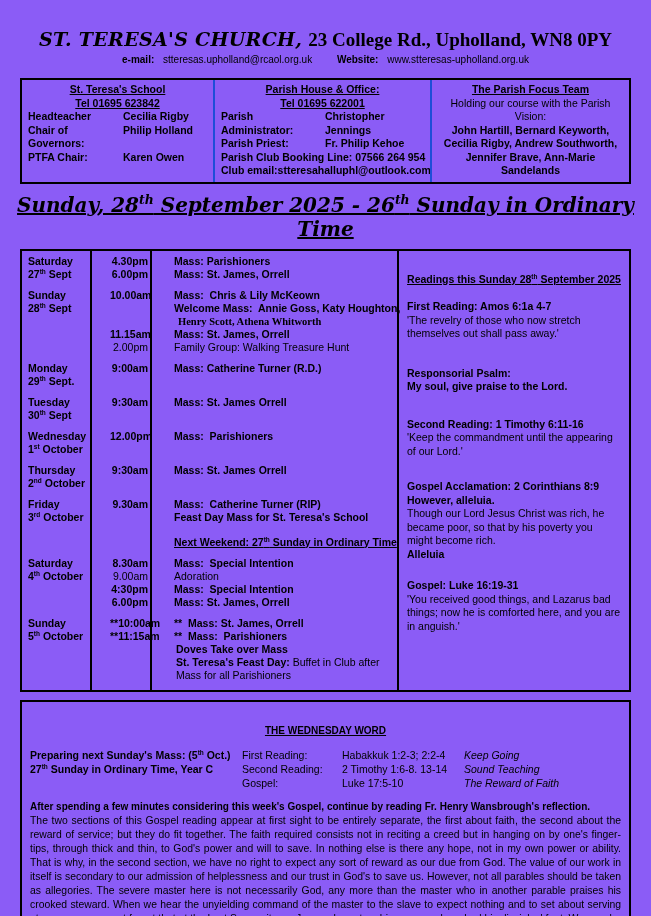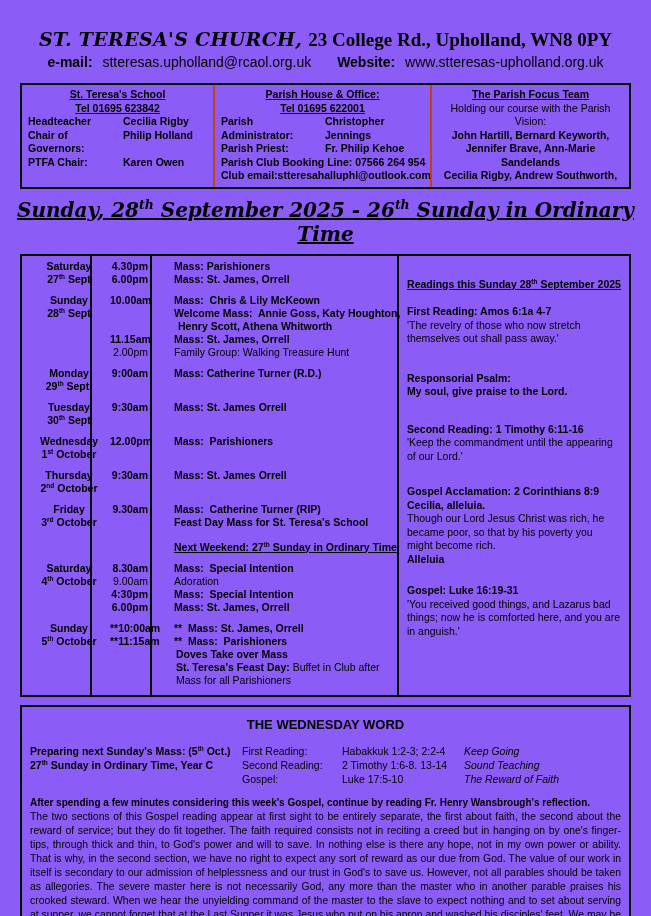--- a/index.html
+++ b/index.html
@@ -8,29 +8,29 @@
     width: 651px; height: 916px; margin: 0 auto; background: #8b5cf6;
     font-family: "Liberation Sans", "DejaVu Sans", sans-serif; color: #000;
     padding-top: 28px; overflow: hidden; position: relative;
   }
   sup { font-size: 62%; line-height: 0; vertical-align: super; }
 
   
   .church-line { text-align: center; font-family: "Liberation Serif", "DejaVu Serif", serif; font-size: 19px; font-weight: bold; margin-bottom: 3px; }
   .church-name { font-family: "DejaVu Serif", serif; font-style: italic; letter-spacing: 0.3px; }
   .church-address { margin-left: 6px; }
-  .contact-line { text-align: center; font-size: 14px; margin-bottom: 13px; }
+  .contact-line { text-align: center; font-size: 10px; margin-bottom: 13px; }
   .contact-line .lbl { font-weight: bold; }
   .contact-line .val { margin-left: 6px; }
   .contact-line .website-group { margin-left: 22px; }
 
   
   .info-boxes { display: flex; margin: 0 20px; border: 2px solid #000; }
   .info-box { padding: 3px 6px 4px; font-size: 10.5px; line-height: 13.5px; }
-  .info-box + .info-box { border-left: 2px solid #c2410c; }
+  .info-box + .info-box { border-left: 2px solid #1d4ed8; }
   .box-school { width: 191px; }
   .box-parish { width: 217px; }
   .box-focus { flex: 1; }
   .box-title, .box-tel { font-weight: bold; text-decoration: underline; text-align: center; }
   .kv { display: flex; font-weight: bold; }
   .kv .k { width: 95px; flex-shrink: 0; }
   .box-parish .kv .k { width: 104px; }
   .bold-line { font-weight: bold; white-space: nowrap; }
   .focus-sub { text-align: center; }
   .focus-name { text-align: center; font-weight: bold; }
@@ -39,41 +39,41 @@
   
   .sunday-title { text-align: center; font-family: "DejaVu Serif", serif; font-style: italic; font-weight: bold; font-size: 20px; margin: 9px 0 8px; }
   .sunday-title .u { text-decoration: underline; }
 
   
   .main-table { display: flex; margin: 0 20px; border: 2px solid #000; min-height: 435px; }
   .schedule { width: 375px; position: relative; padding-top: 4px; font-size: 10.5px; line-height: 13px; flex-shrink: 0; }
   .vline { position: absolute; top: 0; bottom: 0; width: 2px; background: #000; }
   .v1 { left: 68px; } .v2 { left: 128px; }
   .group { display: flex; margin-bottom: 8px; }
-  .day { width: 88px; padding-left: 6px; font-weight: bold; flex-shrink: 0; text-align: center; }
+  .day { width: 88px; padding-left: 6px; font-weight: bold; flex-shrink: 0; }
   .entries { flex: 1; min-width: 0; }
   .entry { display: flex; }
   .time { width: 44px; padding-right: 6px; text-align: right; font-weight: bold; flex-shrink: 0; white-space: nowrap; }
   .desc { flex: 1; padding-left: 20px; font-weight: bold; white-space: pre; }
   .rg { font-weight: normal; }
-  .ind50 { padding-left: 24px; }
+  .ind50 { padding-left: 24px; font-family: Liberation Serif, serif; }
   .ind14 { padding-left: 22px; }
   .nw { margin-top: 12px; }
   .nw .desc { text-decoration: underline; }
 
   
   .readings { flex: 1; border-left: 2px solid #000; padding: 22px 8px 0 8px; font-size: 10.5px; line-height: 13.5px; }
   .r-head { font-weight: bold; text-decoration: underline; text-align: center; margin-bottom: 14px; }
   .b { font-weight: bold; }
   .mb26 { margin-bottom: 26px; } .mb24 { margin-bottom: 24px; }
   .mb22 { margin-bottom: 22px; } .mb18 { margin-bottom: 18px; }
 
   
   .ww-box { margin: 8px 20px 0; border: 2px solid #000; padding: 6px 8px 8px; font-size: 10.5px; }
-  .ww-title { text-align: center; font-weight: bold; font-size: 13px; margin: 4px 0 12px; }
+  .ww-title { text-align: center; font-weight: bold; text-decoration: underline; font-size: 10px; margin: 17px 0 12px; }
   .ww-grid { display: flex; line-height: 14px; margin-bottom: 10px; }
   .ww-left { width: 212px; font-weight: bold; flex-shrink: 0; }
   .ww-labels { width: 100px; flex-shrink: 0; }
   .ww-refs { width: 122px; flex-shrink: 0; }
   .ww-themes { font-style: italic; flex: 1; }
   .ww-intro { font-weight: bold; font-size: 10px; line-height: 14px; }
   .ww-body { font-size: 10.4px; line-height: 14px; text-align: justify; margin: 0; }
   .ww-q { font-weight: bold; }
 </style>
 </head>
@@ -119,22 +119,22 @@
         <span class="k">Parish Priest:</span>
         <span>Fr. Philip Kehoe</span>
       </div>
       <div class="bold-line">Parish Club Booking Line: 07566 264 954</div>
       <div class="bold-line">Club email:stteresahalluphl@outlook.com</div>
     </div>
     <div class="info-box box-focus">
       <div class="box-title">The Parish Focus Team</div>
       <div class="focus-sub">Holding our course with the Parish Vision:</div>
       <div class="focus-name">John Hartill, Bernard Keyworth,</div>
+      <div class="focus-name">Cecilia Rigby, Andrew Southworth,</div>
       <div class="focus-name">Jennifer Brave, Ann-Marie Sandelands</div>
-      <div class="focus-name">Cecilia Rigby, Andrew Southworth,</div>
     </div>
   </div>
 
   <div class="sunday-title">
     <span class="u">Sunday, 28<sup>th</sup> September 2025  -  26<sup>th</sup> Sunday in Ordinary Time</span>
   </div>
 
   <div class="main-table">
     <div class="schedule">
       <div class="vline v1"></div>
@@ -323,21 +323,21 @@
       <div class="mb24">
         <div class="b">Responsorial Psalm:</div>
         <div class="b">My soul, give praise to the Lord.</div>
       </div>
       <div class="mb22">
         <div class="b">Second Reading: 1 Timothy 6:11-16</div>
         <div>'Keep the commandment until the appearing of our Lord.'</div>
       </div>
       <div class="mb18">
         <div class="b">Gospel Acclamation: 2 Corinthians 8:9</div>
-        <div class="b">Cecilia, alleluia.</div>
+        <div class="b">However, alleluia.</div>
         <div>Though our Lord Jesus Christ was rich, he became poor, so that by his poverty you might become rich.</div>
         <div class="b">Alleluia</div>
       </div>
       <div>
         <div class="b">Gospel: Luke 16:19-31</div>
         <div>'You received good things, and Lazarus bad things; now he is comforted here, and you are in anguish.'</div>
       </div>
     </div>
   </div>
 

